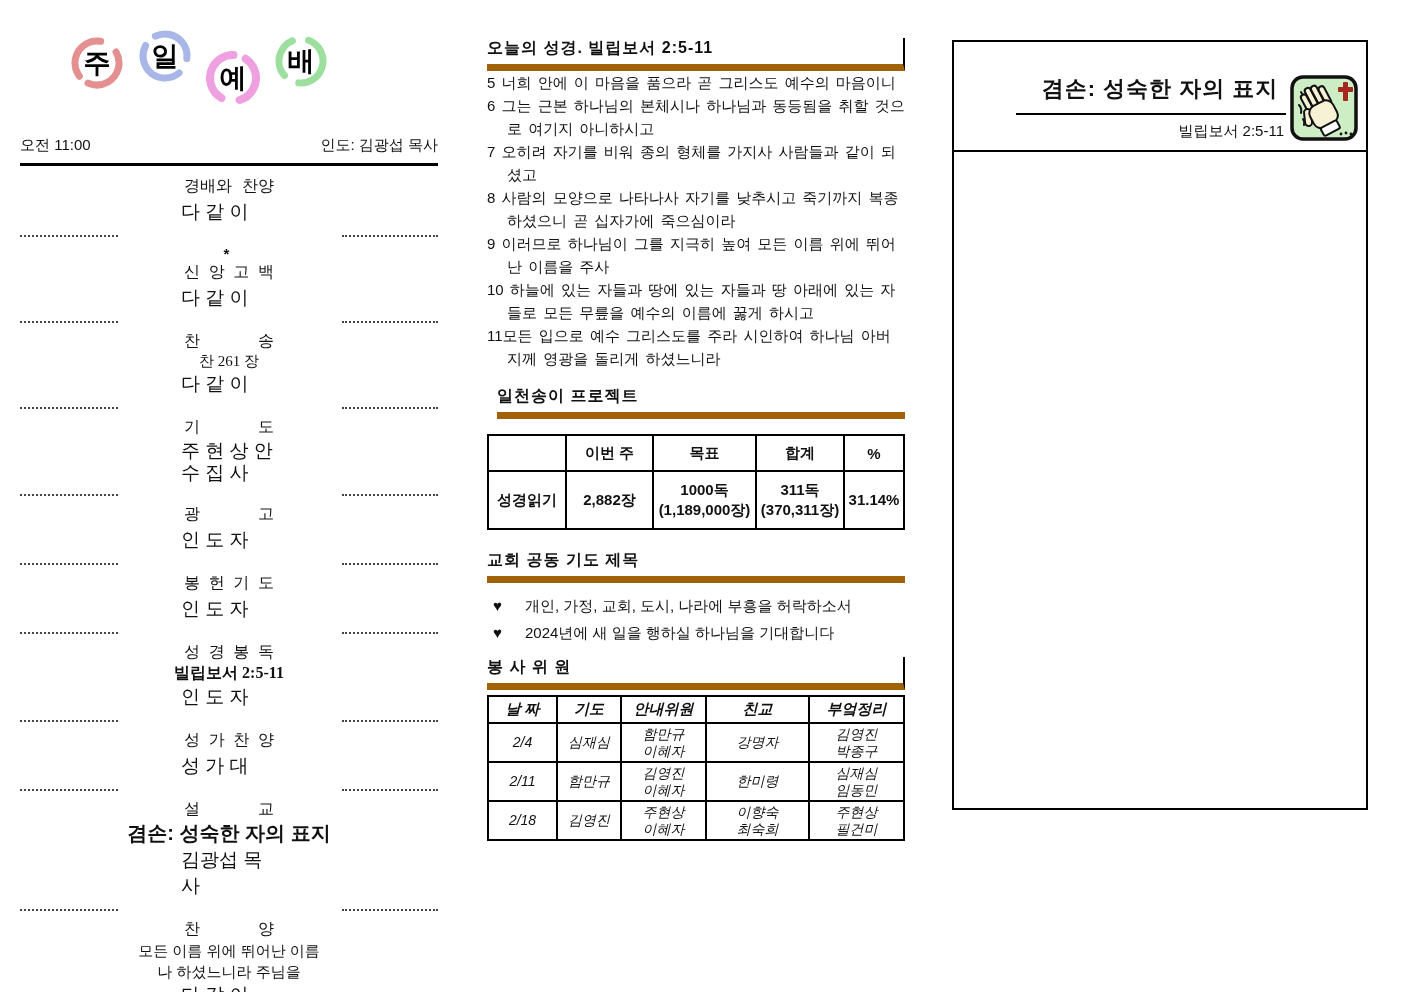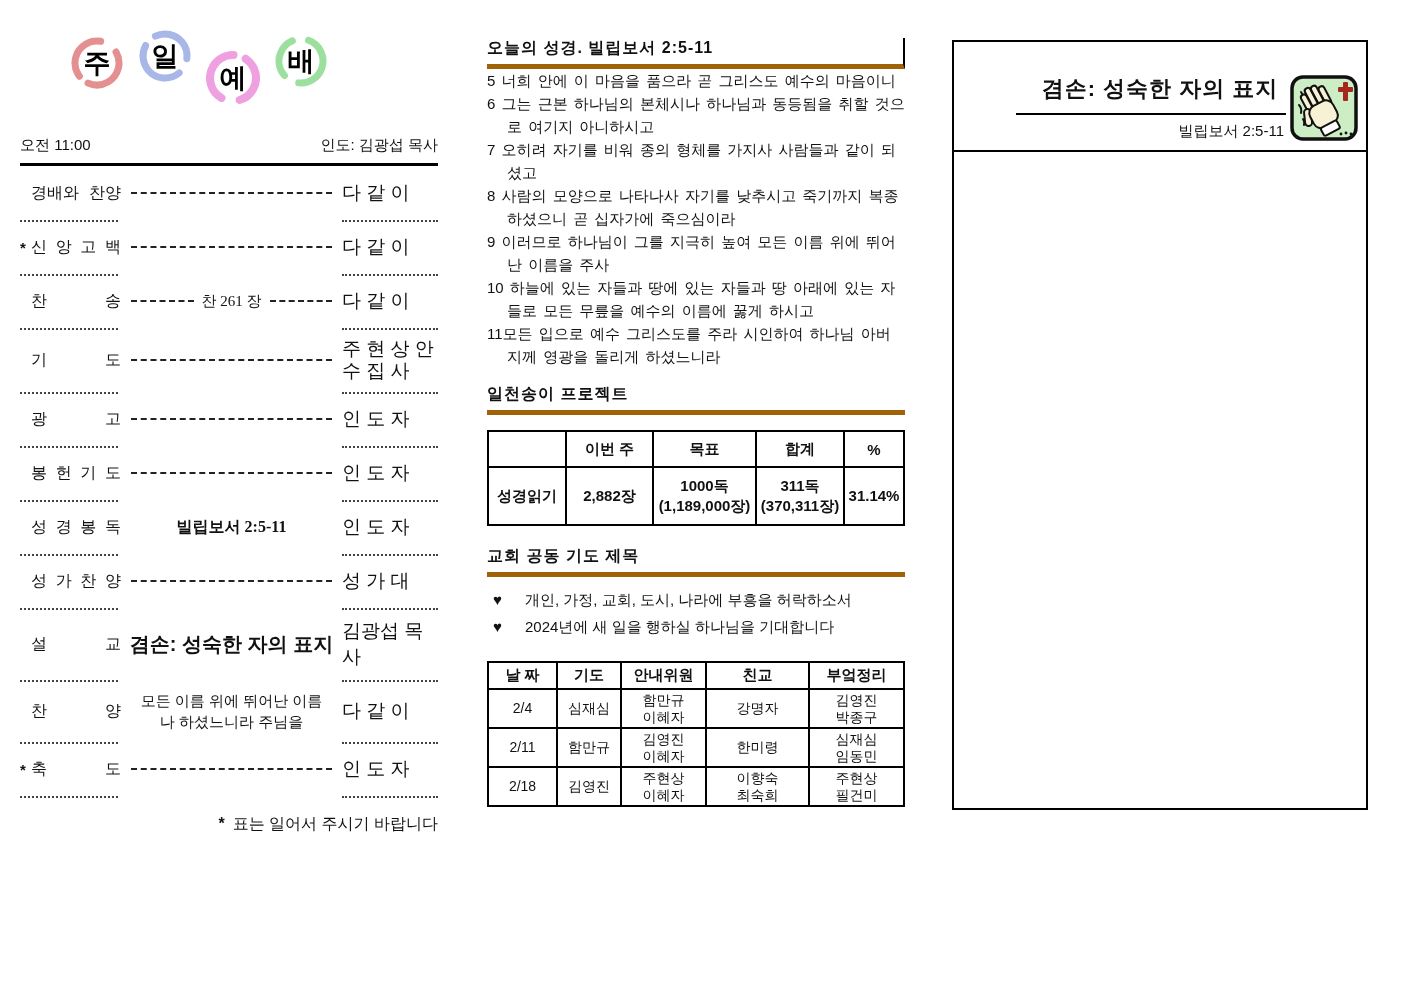--- a/index.html
+++ b/index.html
@@ -22,21 +22,21 @@
   .cc2 { transform: translateY(-7px); }
   .cc3 { transform: translateY(15px); }
   .cc4 { transform: translateY(-2px); }
 
   .time-row {
     display:flex; justify-content:space-between; align-items:flex-end;
     font-size:15px; padding-bottom:8px; border-bottom:3px solid #000; margin-top:4px;
   }
 
   .order-list { margin-top:6px; }
-  .ol-row { display:flex; align-items:center; min-height:34px; margin:10px 0; }
+  .ol-row { display:flex; align-items:center; min-height:34px; margin:10px 0;flex-direction:column; }
   .ol-star { width:11px; font-size:15px; font-weight:bold; flex:none; }
   .ol-label {
     width:90px; flex:none; font-size:16px;
     text-align:justify; text-align-last:justify;
   }
   .ol-mid { flex:1 1 auto; display:flex; align-items:center; justify-content:center; margin:0 10px; min-width:0; }
   .ol-dash { flex:1 1 auto; border-top:2px dashed #222; height:0; }
   .ol-midtext { font-size:15px; padding:0 8px; white-space:nowrap;font-family:Liberation Serif, serif; }
   .ol-midtext.bold { font-weight:bold; font-size:16px; }
   .ol-sermon { font-size:20px; font-weight:bold; white-space:nowrap; }
@@ -48,40 +48,40 @@
   .ol-sep i { display:block; border-bottom:2px dotted #444; height:0; }
   .ol-sep .l { width:98px; } .ol-sep .r { width:96px; }
 
   .footnote { margin-top:18px; text-align:right; font-size:16px; }
   .footnote b { font-weight:bold; margin-right:8px; }
 
   
   #col-mid { position:absolute; left:487px; top:38px; width:418px; }
   .sec-head {
     font-size:16px; font-weight:bold; padding-bottom:5px; letter-spacing:1px;
-    border-bottom:5px solid #a16207;
+    border-bottom:7px solid #a16207;
   }
   .sec-head.rbar { border-right:2px solid #000; }
   .verses { font-size:15px; line-height:23px; word-spacing:2px; }
   .verse { padding-left:20px; text-indent:-20px; }
-  .h-project { margin-top:16px; }
+  .h-project { margin-top:16px;margin-left:10px; }
   table { border-collapse:collapse; table-layout:fixed; }
   .tbl { margin-top:15px; width:416px; }
   .tbl td, .tbl th {
     border:2px solid #000; text-align:center; vertical-align:middle;
     font-size:15px; white-space:pre-line;
   }
   #project-table th { height:36px; font-weight:bold; }
   #project-table td { height:58px; font-weight:bold; line-height:20px; }
   .h-prayer { margin-top:20px; }
   .prayer-list { margin-top:12px; font-size:15px; }
   .prayer-item { display:flex; margin:6px 0; line-height:21px; }
   .heart { width:38px; flex:none; padding-left:6px; }
   .h-volunteer { margin-top:14px; }
-  #volunteer-table { margin-top:24px; }
+  #volunteer-table { margin-top:5px;font-style:italic; }
   #volunteer-table th { height:27px; font-weight:bold; font-size:15px; }
   #volunteer-table td { height:39px; font-size:14px; line-height:17px; }
 
   
   #col-right {
     position:absolute; left:952px; top:40px; width:416px; height:770px;
     border:2px solid #000;
   }
   .r-head { position:relative; height:110px; border-bottom:2px solid #000; }
   .r-title {
@@ -340,20 +340,21 @@
       <div class="prayer-item">
         <span class="heart">♥</span>
         <span>개인, 가정, 교회, 도시, 나라에 부흥을 허락하소서</span>
       </div>
       <div class="prayer-item">
         <span class="heart">♥</span>
         <span>2024년에 새 일을 행하실 하나님을 기대합니다</span>
       </div>
     </div>
 
+    <div class="sec-head rbar h-volunteer">봉 사 위 원</div>
 
     <table class="tbl" id="volunteer-table">
       <colgroup>
           <col style="width:69px">
           <col style="width:64px">
           <col style="width:85px">
           <col style="width:103px">
           <col style="width:95px">
         </colgroup>
       <tbody>

